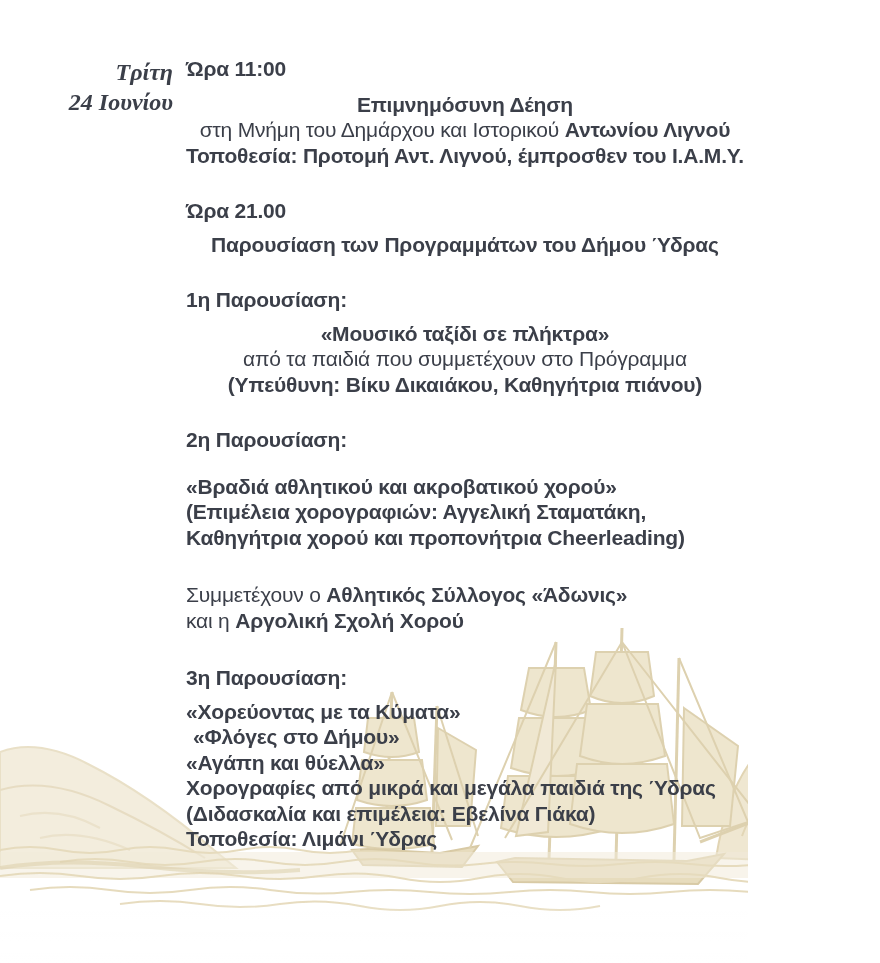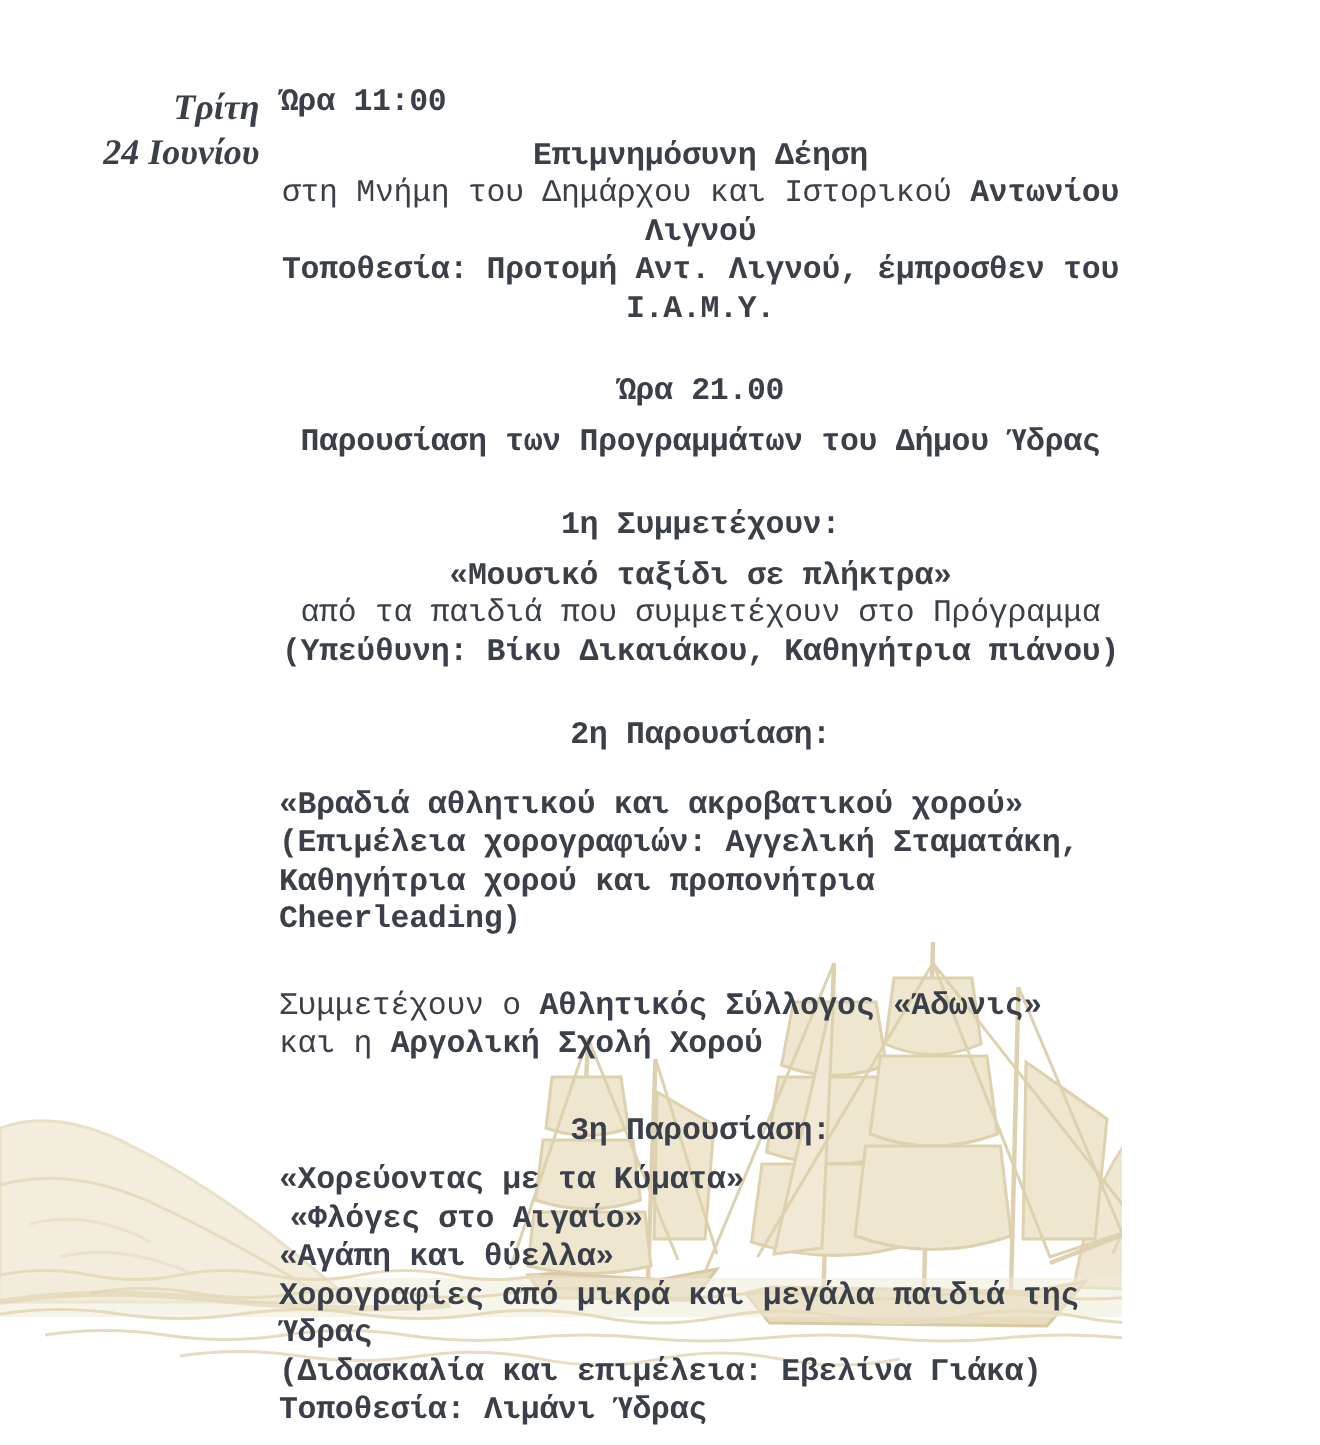--- a/index.html
+++ b/index.html
@@ -32,24 +32,24 @@
     line-height:30px;
     padding-top:1px;
   }
   .main-col{
     margin-left:13px;
     font-size:21px;
     line-height:25.5px;
     letter-spacing:-0.2px;
     max-width:660px;
   }
-  p{margin:0;font-family:Liberation Mono, monospace;}
+  p{margin:0;}
   .b{font-weight:700;}
   .mb-s{margin-bottom:10px;}   
-  .mb-h{margin-bottom:8px;text-align:center;}    
+  .mb-h{margin-bottom:8px;}    
   .mb-l{margin-bottom:30px;text-align:center;}   
   .mb-xl{margin-bottom:32px;margin-top:21px;}  
   .indent-1{padding-left:7px;}
 </style>
 </head>
 <body>
 
 <div class="page">
 
   <svg class="etching" viewBox="0 0 880 363" aria-hidden="true">
@@ -137,21 +137,21 @@
 
       <div class="mb-l">
         <p class="b">Επιμνημόσυνη Δέηση</p>
         <p><span>στη Μνήμη του Δημάρχου και Ιστορικού </span><span class="b">Αντωνίου Λιγνού</span></p>
         <p class="b">Τοποθεσία: Προτομή Αντ. Λιγνού, έμπροσθεν του Ι.Α.Μ.Υ.</p>
       </div>
 
       <p class="b mb-h">Ώρα 21.00</p>
       <p class="b mb-l">Παρουσίαση των Προγραμμάτων του Δήμου Ύδρας</p>
 
-      <p class="b mb-h">1η Συμμετέχουν:</p>
+      <p class="b mb-h">1η Παρουσίαση:</p>
       <div class="mb-l">
         <p class="b">«Μουσικό ταξίδι σε πλήκτρα»</p>
         <p>από τα παιδιά που συμμετέχουν στο Πρόγραμμα</p>
         <p class="b">(Υπεύθυνη: Βίκυ Δικαιάκου, Καθηγήτρια πιάνου)</p>
       </div>
 
       <p class="b mb-h">2η Παρουσίαση:</p>
       <div class="mb-xl">
         <p class="b">«Βραδιά αθλητικού και ακροβατικού χορού»</p>
         <p class="b">(Επιμέλεια χορογραφιών: Αγγελική Σταματάκη,</p>
@@ -159,21 +159,21 @@
       </div>
 
       <div class="mb-xl">
         <p><span>Συμμετέχουν ο </span><span class="b">Αθλητικός Σύλλογος «Άδωνις»</span></p>
         <p><span>και η </span><span class="b">Αργολική Σχολή Χορού</span></p>
       </div>
 
       <p class="b mb-h">3η Παρουσίαση:</p>
       <div>
         <p class="b">«Χορεύοντας με τα Κύματα»</p>
-        <p class="b indent-1">«Φλόγες στο Αιγαίο»</p>
+        <p class="b indent-1">«Φλόγες στο Δήμου»</p>
         <p class="b">«Αγάπη και θύελλα»</p>
         <p class="b">Χορογραφίες από μικρά και μεγάλα παιδιά της Ύδρας</p>
         <p class="b">(Διδασκαλία και επιμέλεια: Εβελίνα Γιάκα)</p>
         <p class="b">Τοποθεσία: Λιμάνι Ύδρας</p>
       </div>
 
     </div>
   </div>
 </div>
 

